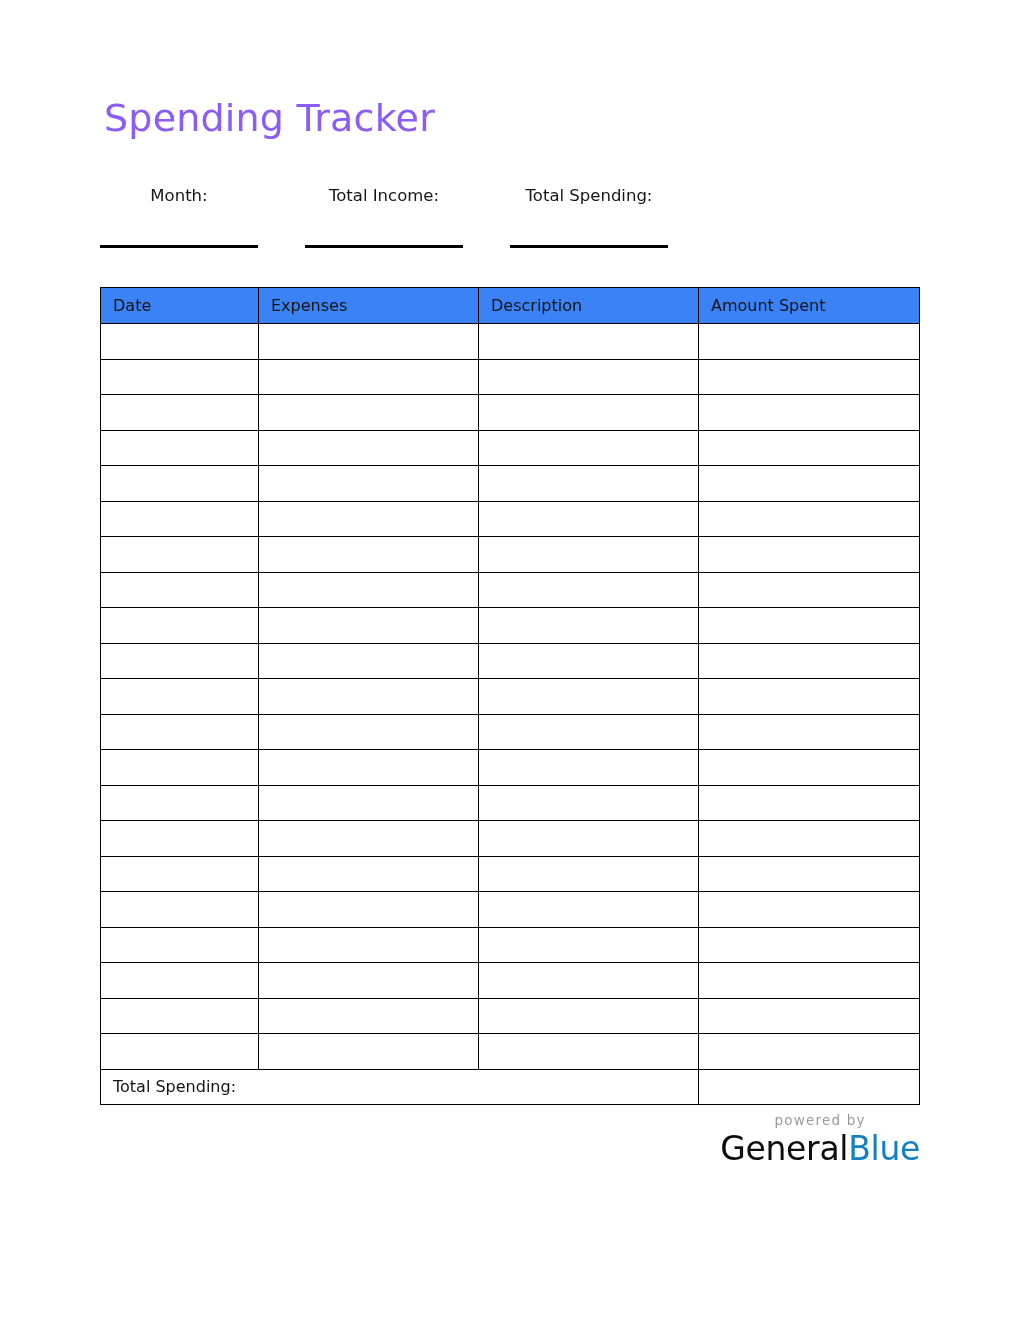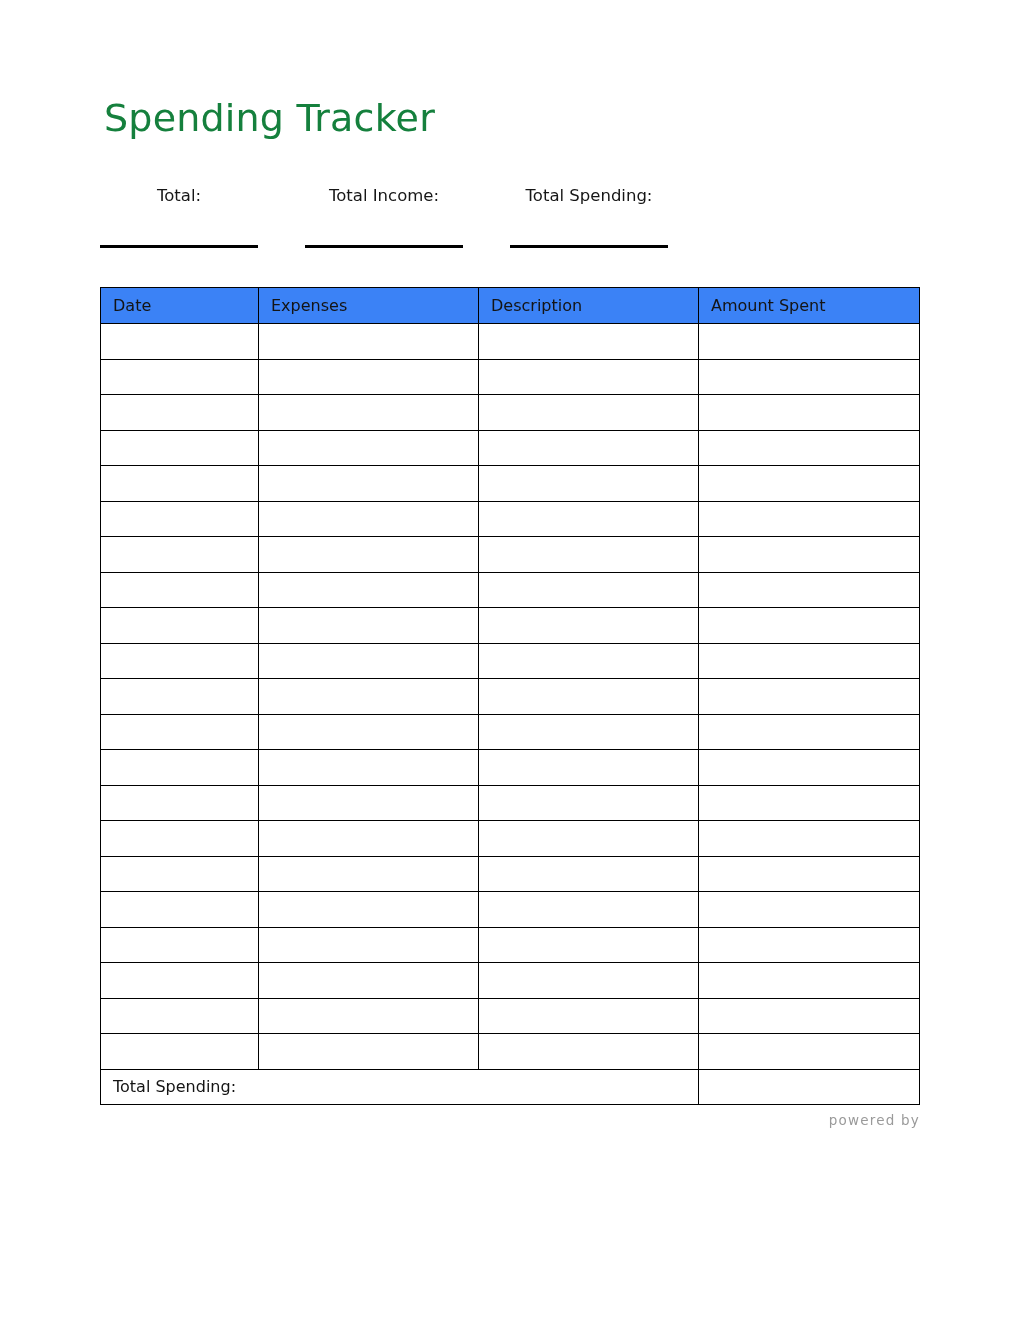--- a/index.html
+++ b/index.html
@@ -25,21 +25,21 @@
   }
 
   
   .title {
     position: absolute;
     left: 104px;
     top: 92px;
     font-size: 38px;
     font-weight: 400;
     letter-spacing: 0.2px;
-    color: #15803d;
+    color: #8b5cf6;
     line-height: 52px;
     white-space: nowrap;
   }
 
   
   .summary {
     position: absolute;
     left: 100px;
     top: 178px;
     width: 820px;
@@ -136,21 +136,21 @@
 </style>
 </head>
 <body>
 
 <div class="page">
 
   <div class="title">Spending Tracker</div>
 
   <div class="summary">
     <div class="summary-field">
-      <div class="summary-label">Total:</div>
+      <div class="summary-label">Month:</div>
       <div class="summary-rule"></div>
     </div>
     <div class="summary-field">
       <div class="summary-label">Total Income:</div>
       <div class="summary-rule"></div>
     </div>
     <div class="summary-field">
       <div class="summary-label">Total Spending:</div>
       <div class="summary-rule"></div>
     </div>
@@ -302,15 +302,16 @@
     <tfoot>
       <tr>
         <td class="total-label-cell" colspan="3">Total Spending:</td>
         <td></td>
       </tr>
     </tfoot>
   </table>
 
   <div class="logo">
     <span class="logo-powered">powered by</span>
+    <span class="logo-name"><span class="logo-general">General</span><span class="logo-blue">Blue</span></span>
   </div>
 
 </div>
 
 </body></html>

